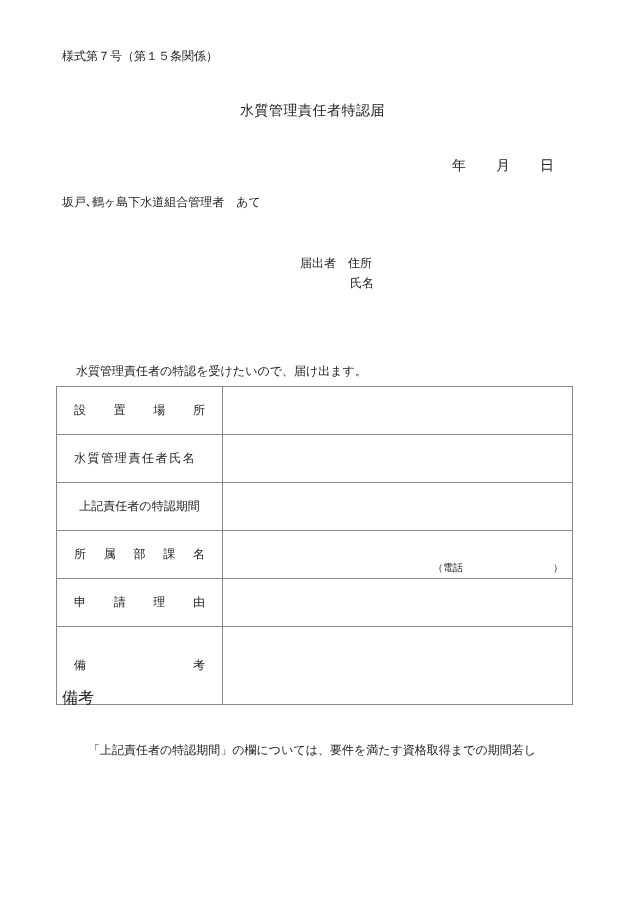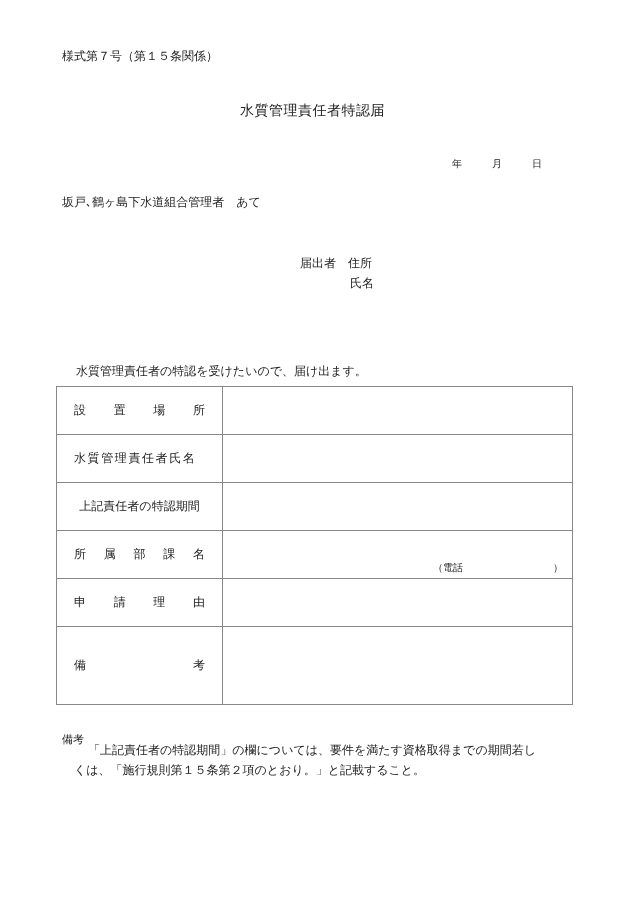--- a/index.html
+++ b/index.html
@@ -1,38 +1,38 @@
 <!DOCTYPE html>
 <html><head>
 <meta charset="utf-8">
 <style>
   html, body { margin:0; padding:0; background:#ffffff; }
   body { width:630px; height:903px; position:relative; overflow:hidden;
          font-family:"DejaVu Serif", "Liberation Serif", serif; color:#222; font-size:12px; }
   .abs { position:absolute; white-space:nowrap; }
   #form-number { left:62px; top:48px; font-size:12px; }
   #doc-title { left:240px; top:102px; font-size:14px; letter-spacing:0.5px; }
-  #date-line { left:452px; top:157px; font-size:10px; }
+  #date-line { left:452px; top:157px; font-size:14px; }
   #date-line span { display:inline-block; }
   #date-line .gap { width:30px; }
   #addressee { left:62px; top:194px; font-size:12px; }
   #submitter { left:300px; top:255px; font-size:12px; }
   #submitter-name { left:350px; top:275px; font-size:12px; }
   #statement { left:76px; top:363px; font-size:12px; }
   table#main-table { position:absolute; left:56px; top:386px; width:517px;
          border-collapse:collapse; border:1.5px solid #777; }
   #main-table td { border:1px solid #888; padding:0; font-size:12px; vertical-align:middle; }
   #main-table td.label { width:165px; }
   .lbl { display:flex; justify-content:space-between; padding:0 17px 0 17px; }
   .lbl-tight { padding:0 14px 0 17px; letter-spacing:1.6px; }
   .lbl-center { text-align:center; }
   td.value { position:relative; }
   .phone { position:absolute; left:210px; bottom:3px; font-size:10px; }
   .phone .close { position:absolute; left:120px; top:0; }
-  #remarks-heading { left:62px; top:732px; font-size:11px; }
+  #remarks-heading { left:62px; top:688px; font-size:16px; }
   #remarks-text { left:62px; top:724px; width:520px; font-size:12px; line-height:20px; white-space:normal; }
   #remarks-text .l1 { padding-left:26px; display:block;margin-top:16px; }
   #remarks-text .l2 { padding-left:12px; display:block; }
 </style>
 </head>
 <body>
 
 <div id="form-number" class="abs">様式第７号（第１５条関係）</div>
 <div id="doc-title" class="abs">水質管理責任者特認届</div>
 
@@ -110,14 +110,13 @@
       </div>
     </td>
     <td class="value"></td>
   </tr>
 </tbody>
   </table>
 
 <div id="remarks-heading" class="abs">備考</div>
 <div id="remarks-text" class="abs">
   <span class="l1">「上記責任者の特認期間」の欄については、要件を満たす資格取得までの期間若し</span>
-  <span class="l2">くは、「施行規則第１５条第２項のとおり。」と記載すること。</span>
 </div>
 
 </body></html>

